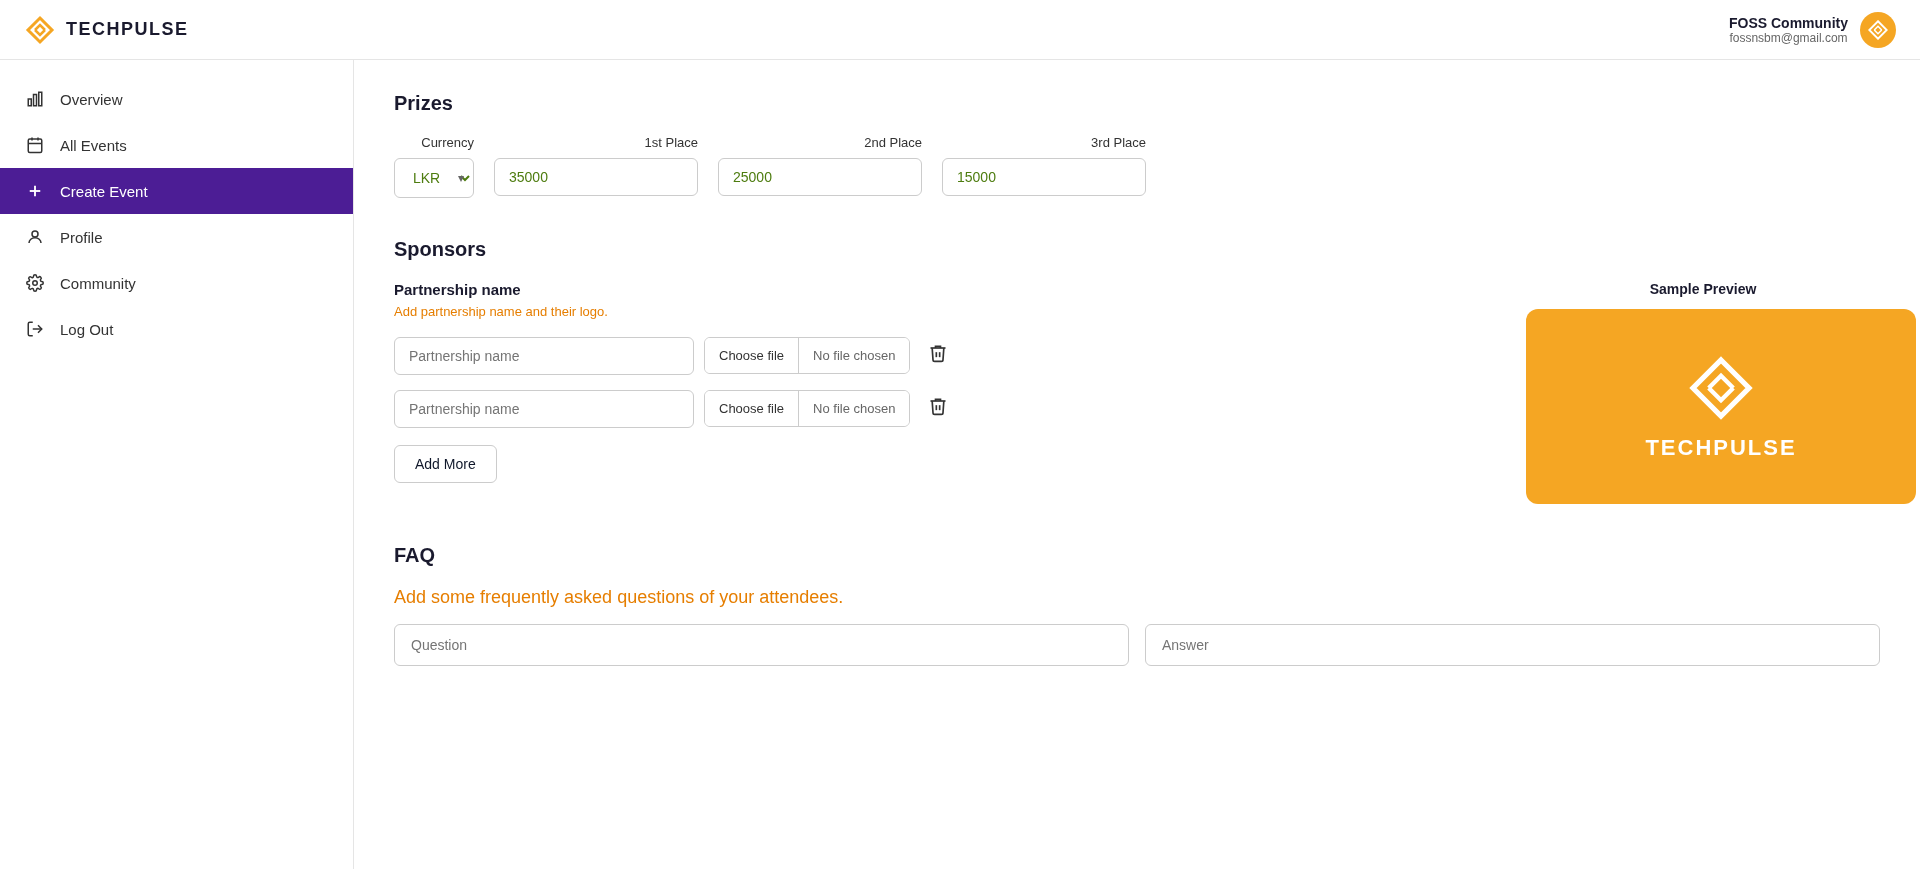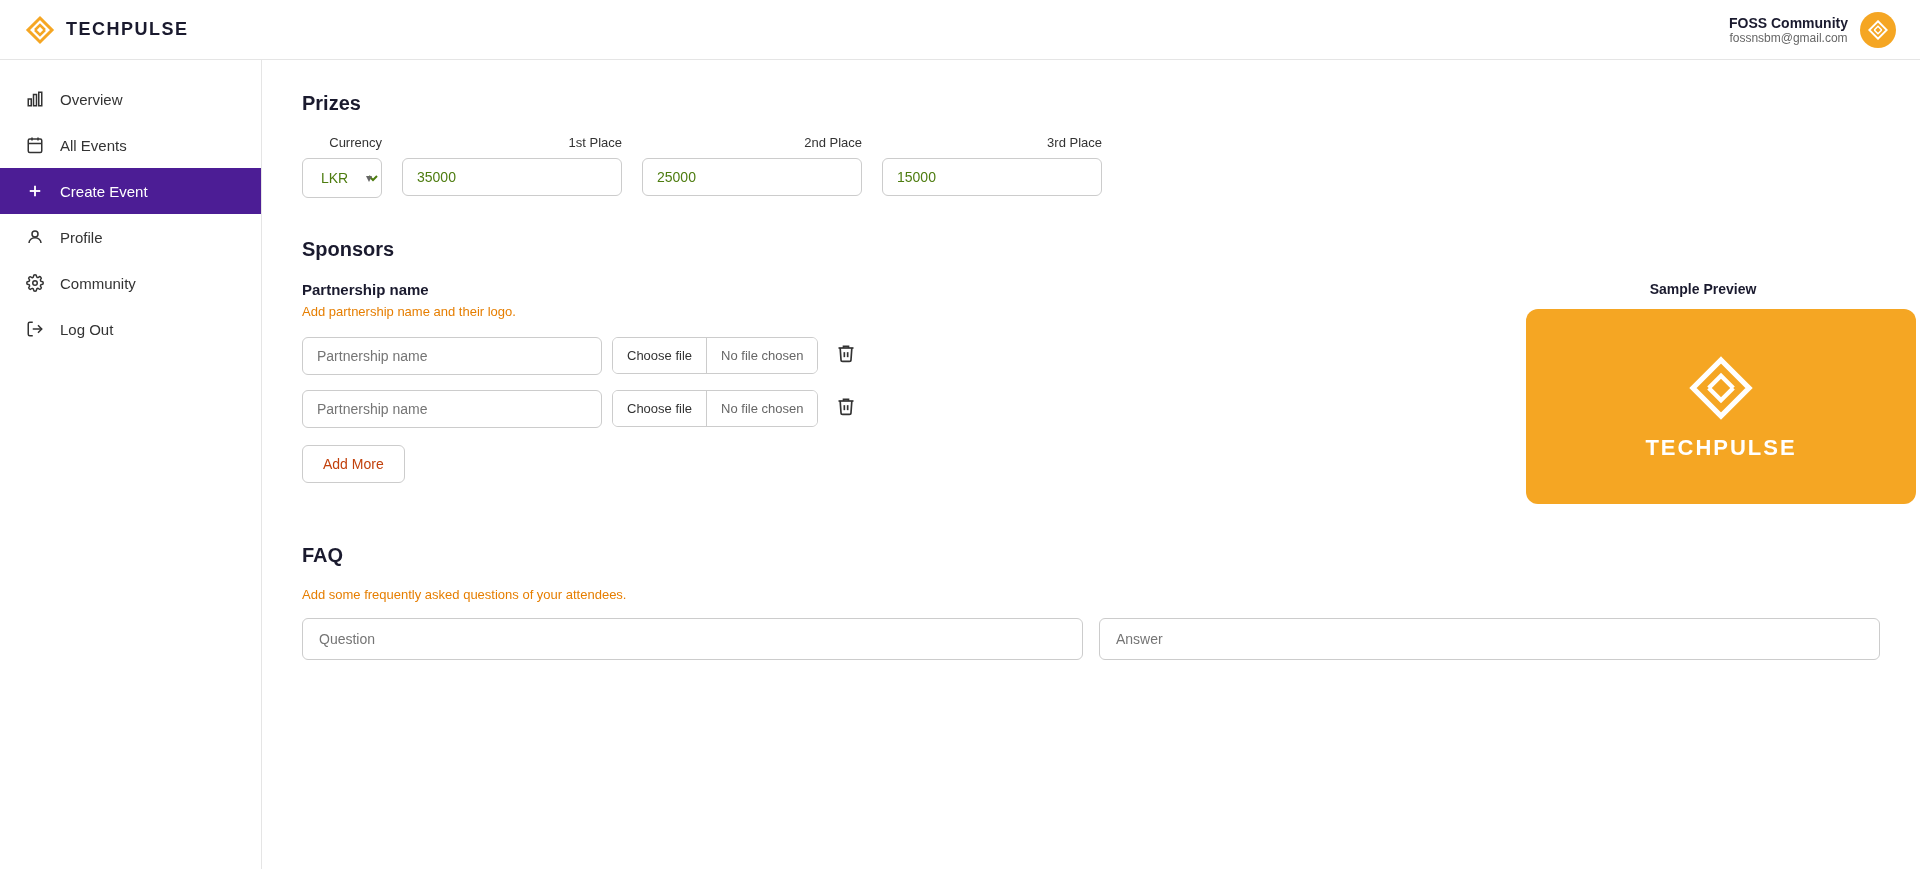--- a/index.html
+++ b/index.html
@@ -62,21 +62,21 @@
 
     
     .main-layout {
       display: flex;
       flex: 1;
       overflow: hidden;
     }
 
     
     .sidebar {
-      width: 262px;
+      width: 354px;
       background: #fff;
       border-right: 1px solid #e5e5e5;
       padding: 16px 0;
       flex-shrink: 0;
     }
     .sidebar-item {
       display: flex;
       align-items: center;
       gap: 14px;
       padding: 14px 24px;
@@ -150,21 +150,21 @@
       content: '▾';
       position: absolute;
       right: 10px;
       top: 50%;
       transform: translateY(-50%);
       pointer-events: none;
       color: #666;
       font-size: 12px;
     }
     .prize-input {
-      width: 220px;
+      width: 204px;
     }
 
     
     .sponsors-section {
       margin-bottom: 40px;
     }
     .sponsors-layout {
       display: flex;
       gap: 60px;
       align-items: flex-start;
@@ -223,21 +223,21 @@
       padding: 8px;
       color: #333;
       font-size: 18px;
     }
     .add-more-btn {
       border: 1px solid #ccc;
       background: #fff;
       border-radius: 6px;
       padding: 10px 20px;
       font-size: 14px;
-      color: #c2410c;
+      color: #0f172a;
       cursor: pointer;
       margin-top: 4px;
     }
 
     
     .preview-area {
       width: 354px;
       flex-shrink: 0;
       text-align: center;
     }
@@ -262,21 +262,21 @@
       color: #fff;
       font-size: 22px;
       font-weight: 700;
       letter-spacing: 2px;
     }
 
     
     .faq-section {
     }
     .faq-subtitle {
-      font-size: 13px;
+      font-size: 18px;
       color: #e67e00;
       margin-bottom: 16px;
     }
     .faq-row {
       display: flex;
       gap: 16px;
     }
     .faq-input {
       flex: 1;
       border: 1px solid #ccc;

